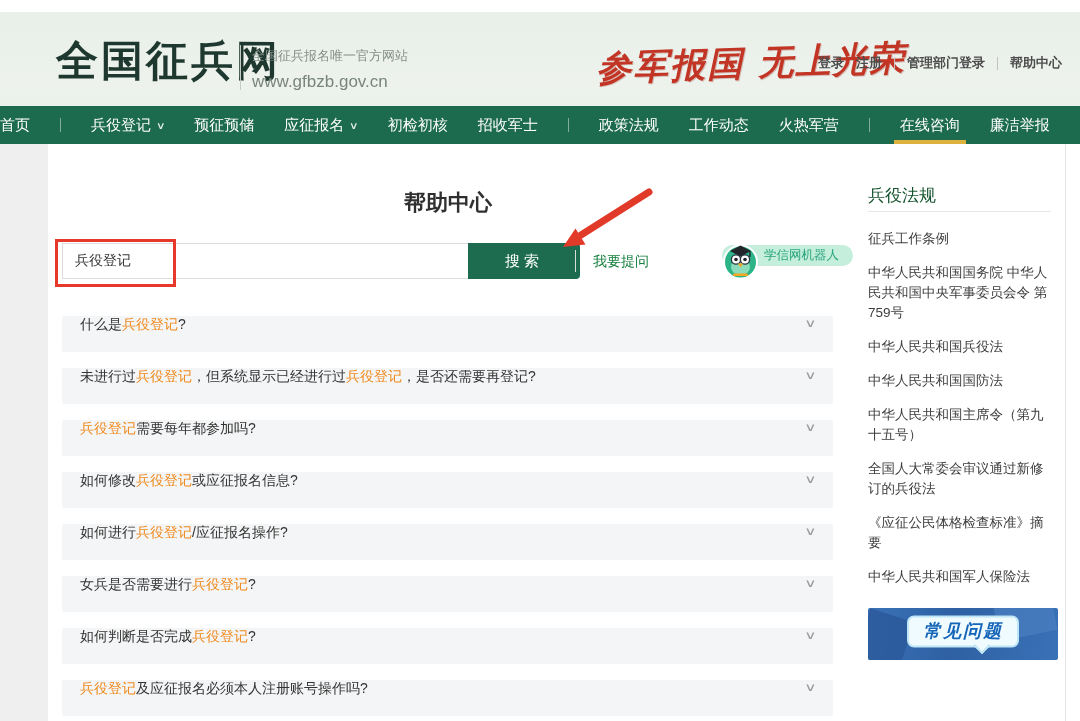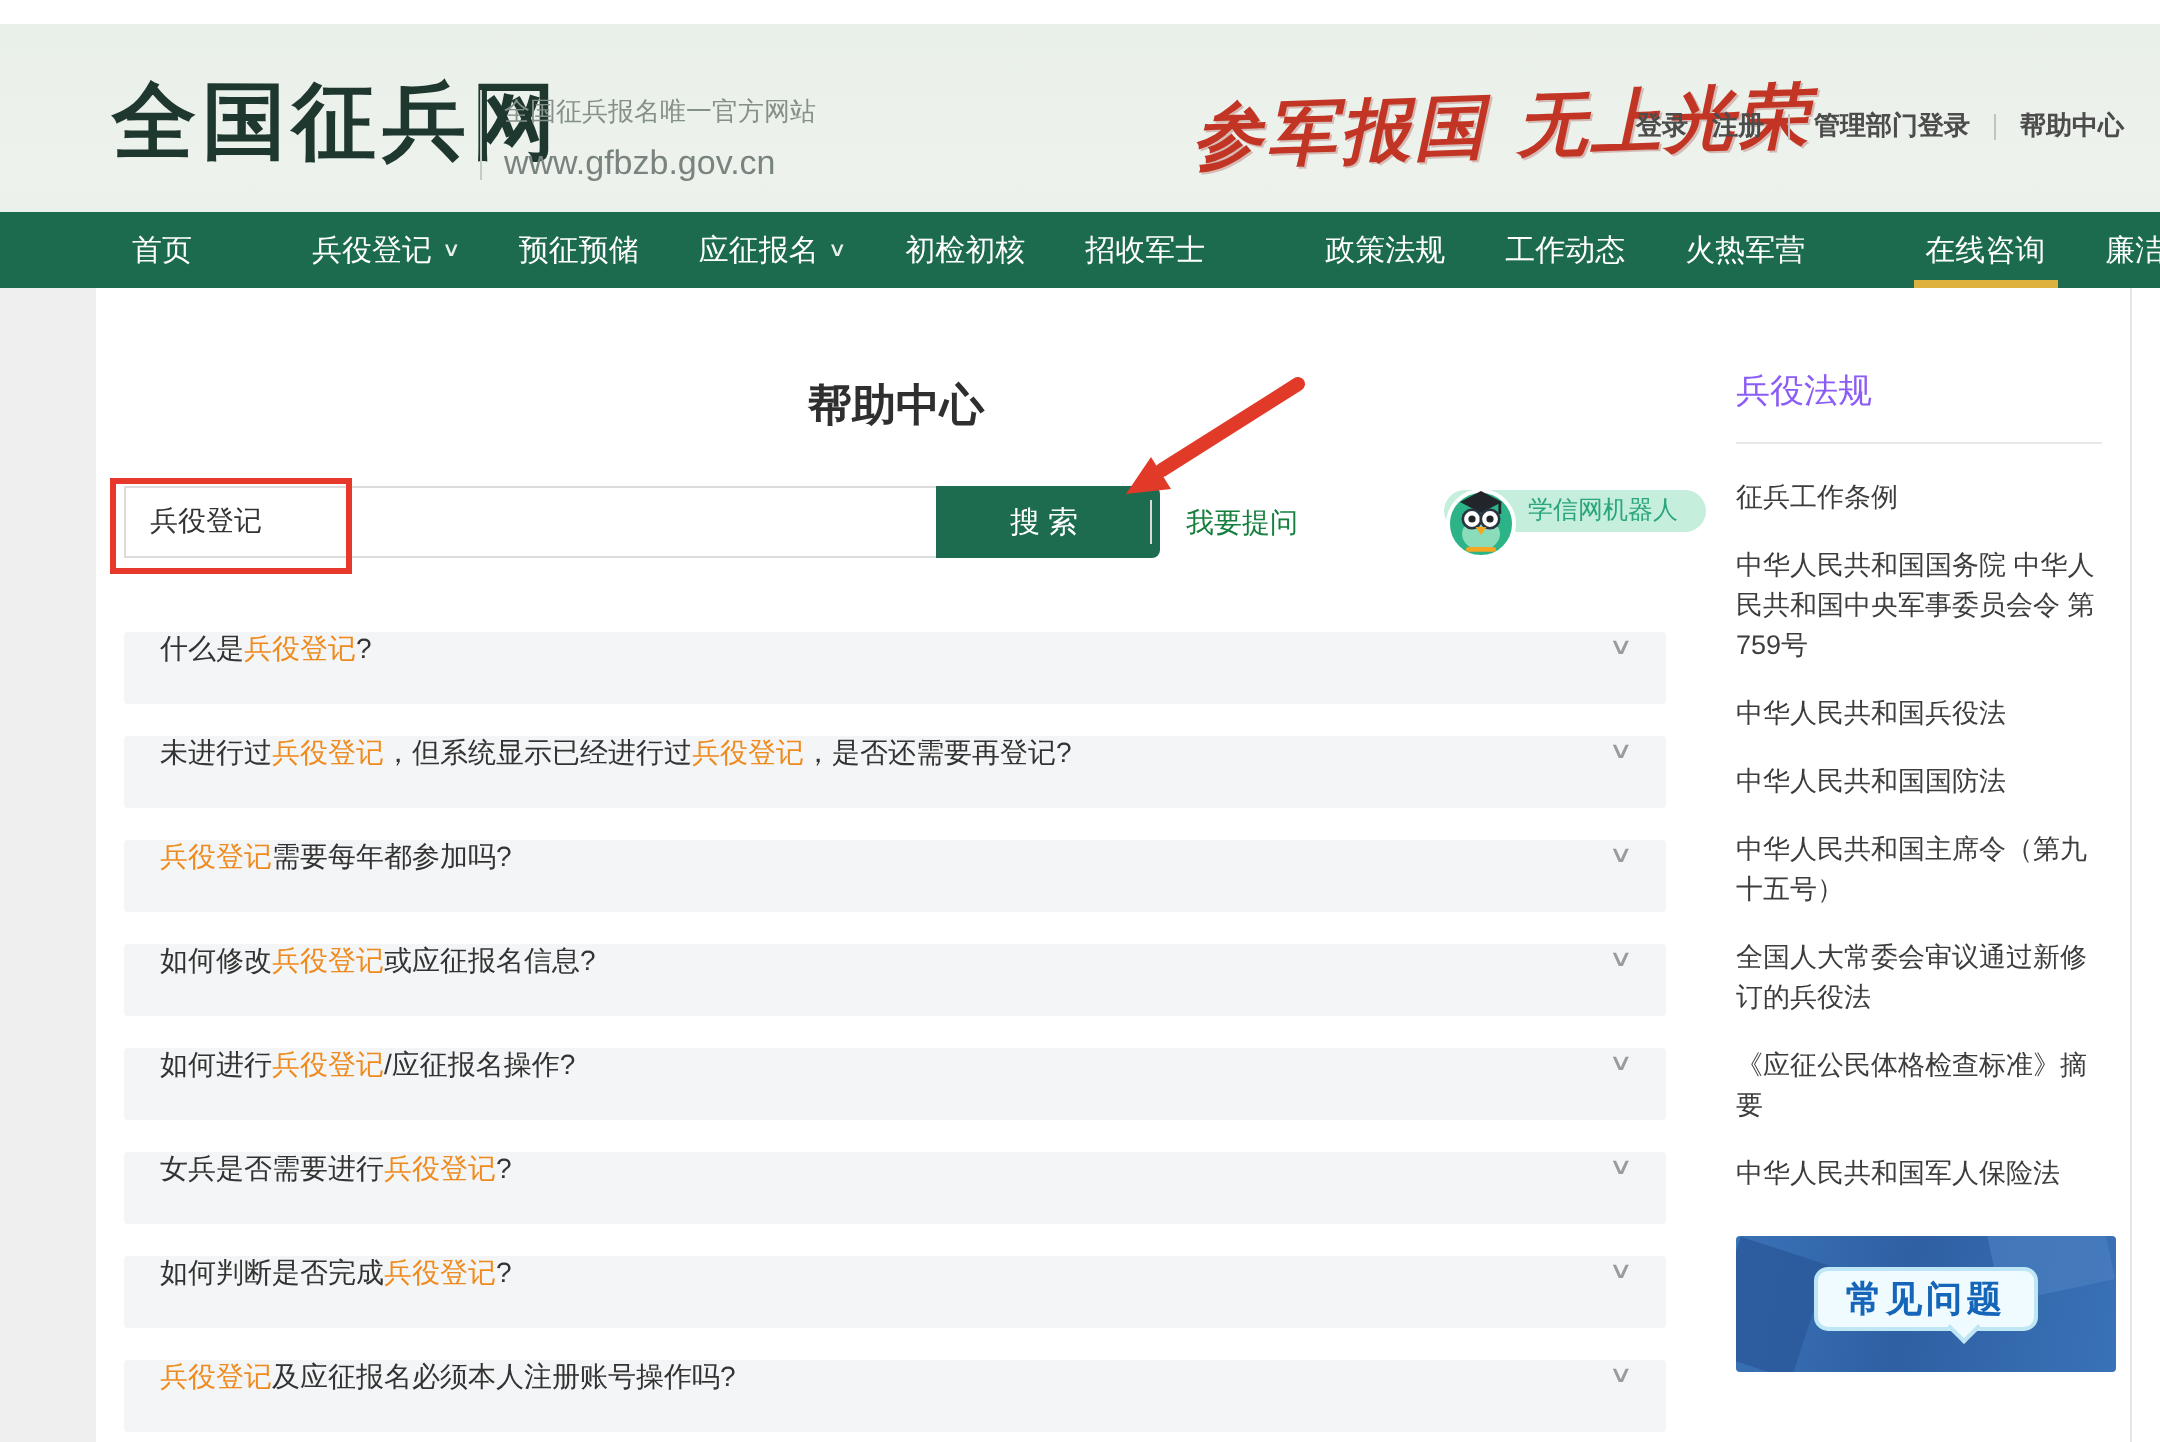--- a/index.html
+++ b/index.html
@@ -30,21 +30,21 @@
     font-size:35px;color:#c23524;letter-spacing:2px;white-space:nowrap;
     transform:rotate(-2deg);text-shadow:1px 1px 0 rgba(140,25,15,.25);
   }
   .header-links{position:absolute;right:12px;top:42px;display:flex;align-items:center;font-size:13px;}
   .hlink{color:#4c4c4c;margin:0 6px;font-weight:bold;}
   .hlink-sep{width:1px;height:13px;background:#c2c2c2;margin:0 6px;}
 
   
   .nav{
     position:absolute;left:0;top:106px;width:1080px;height:38px;
-    background:#1c6b4e;display:flex;align-items:stretch;padding-left:66px;box-sizing:border-box;
+    background:#1c6b4e;display:flex;align-items:stretch;box-sizing:border-box;
   }
   .nav-item{
     position:relative;display:flex;align-items:center;color:#fff;font-size:15px;
     margin-right:30px;white-space:nowrap;
   }
   .nav-item .caret{font-size:10px;margin-left:6px;opacity:.9;transform:scaleX(1.3);}
   .nav-item.active::after{
     content:"";position:absolute;left:-6px;right:-6px;bottom:0;height:4px;background:#dcb13e;
   }
   .nav-sep{width:1px;height:14px;background:rgba(255,255,255,.45);align-self:center;margin-right:30px;}
@@ -89,26 +89,26 @@
   }
   .faq-text{font-size:14px;color:#333;}
   .faq-text .hl{color:#ef8a1d;}
   .faq-chevron{color:#9b9b9b;font-size:12px;transform:scale(1.4,.95);}
 
   
   .sidebar{
     position:absolute;left:855px;top:144px;width:211px;bottom:0;background:#fff;
     border-right:1px solid #e6e6e6;box-sizing:border-box;padding:40px 14px 0 13px;
   }
-  .side-title{font-size:17px;color:#8b5cf6;padding-bottom:14px;border-bottom:1px solid #e8e8e8;}
+  .side-title{font-size:17px;color:#14532d;padding-bottom:4px;border-bottom:1px solid #e8e8e8;}
   .side-links{margin-top:17px;}
   .side-link{display:block;font-size:13.5px;color:#3d3d3d;line-height:20px;margin-bottom:14px;}
   .side-banner{
-    position:relative;margin-top:21px;width:190px;height:68px;border-radius:2px;cursor:pointer;
-    background:linear-gradient(100deg,#3a72b7 0%,#2e60a3 45%,#3a72b7 100%);overflow:hidden;
+    position:relative;margin-top:21px;width:190px;height:52px;border-radius:2px;cursor:pointer;
+    background:linear-gradient(100deg,#3a72b7 0%,#2e60a3 45%,#3a72b7 100%);overflow:hidden;font-style:italic;
   }
   .side-banner .shade1{position:absolute;left:-8px;top:6px;width:46px;height:60px;background:#2a579a;transform:rotate(18deg);opacity:.8;}
   .side-banner .shade2{position:absolute;right:4px;top:-12px;width:58px;height:40px;background:#4a7fc0;transform:rotate(-12deg);opacity:.7;}
   .banner-bubble{
     position:absolute;left:50%;top:50%;transform:translate(-50%,-58%);
     background:#f0fbff;border:2px solid #bfe6f5;border-radius:7px;padding:2px 14px;
     font-size:18px;font-weight:700;color:#1565b8;letter-spacing:2px;white-space:nowrap;
   }
   .banner-bubble::after{
     content:"";position:absolute;left:62%;bottom:-6px;width:10px;height:10px;

